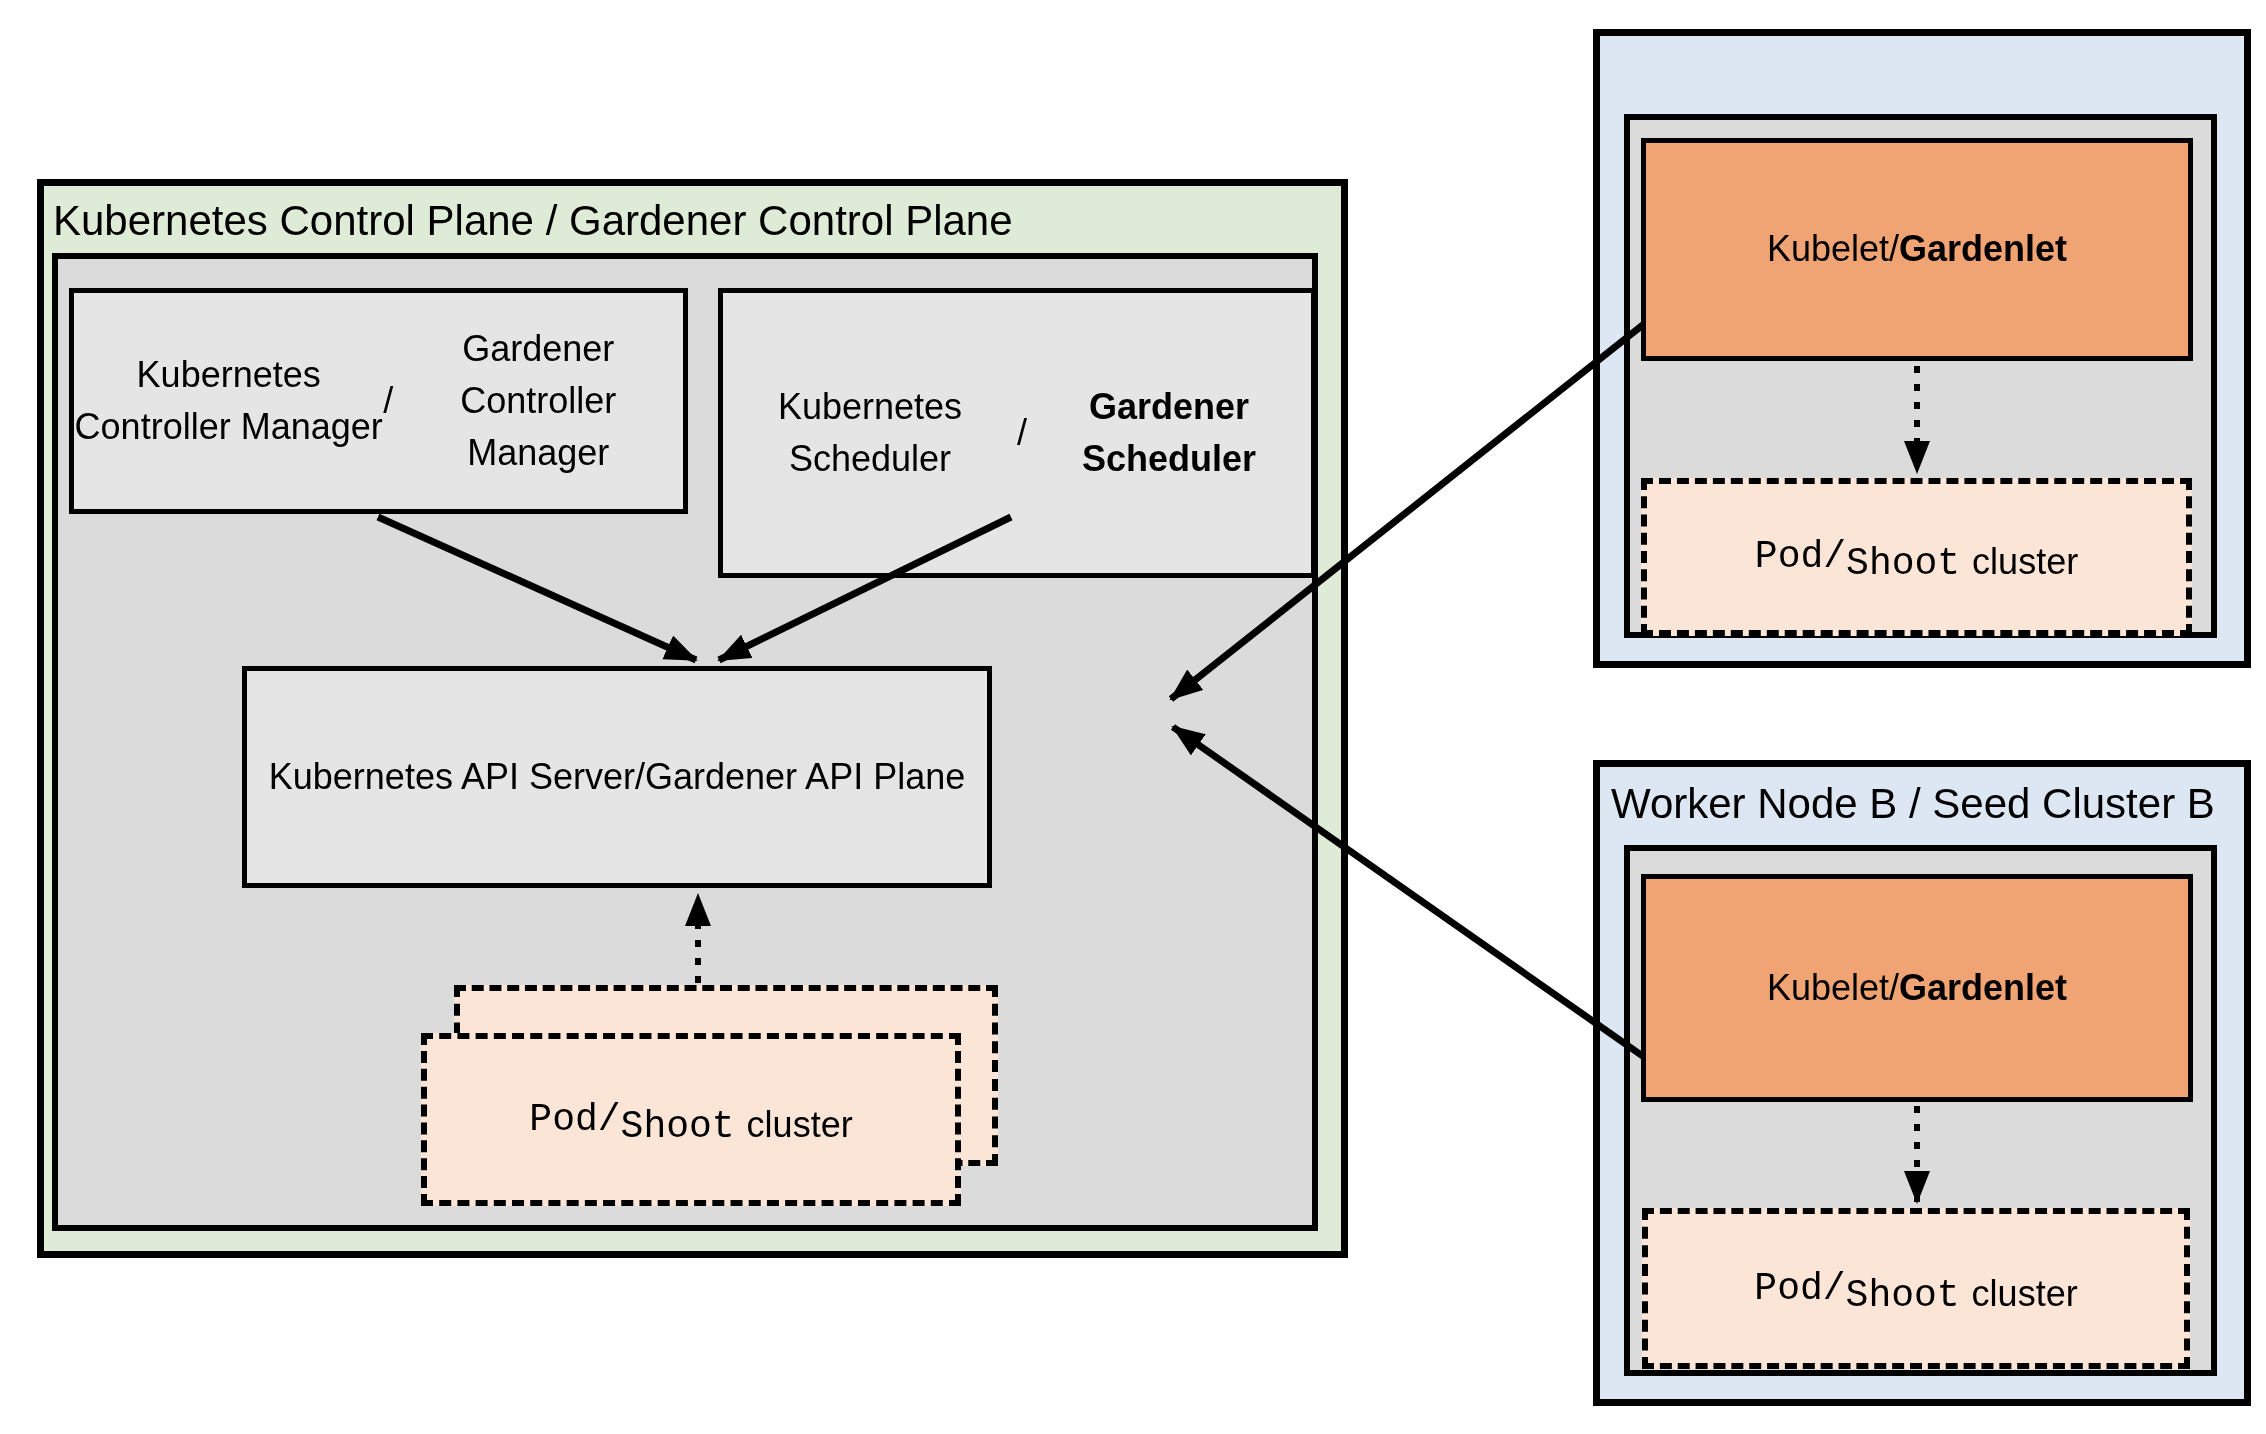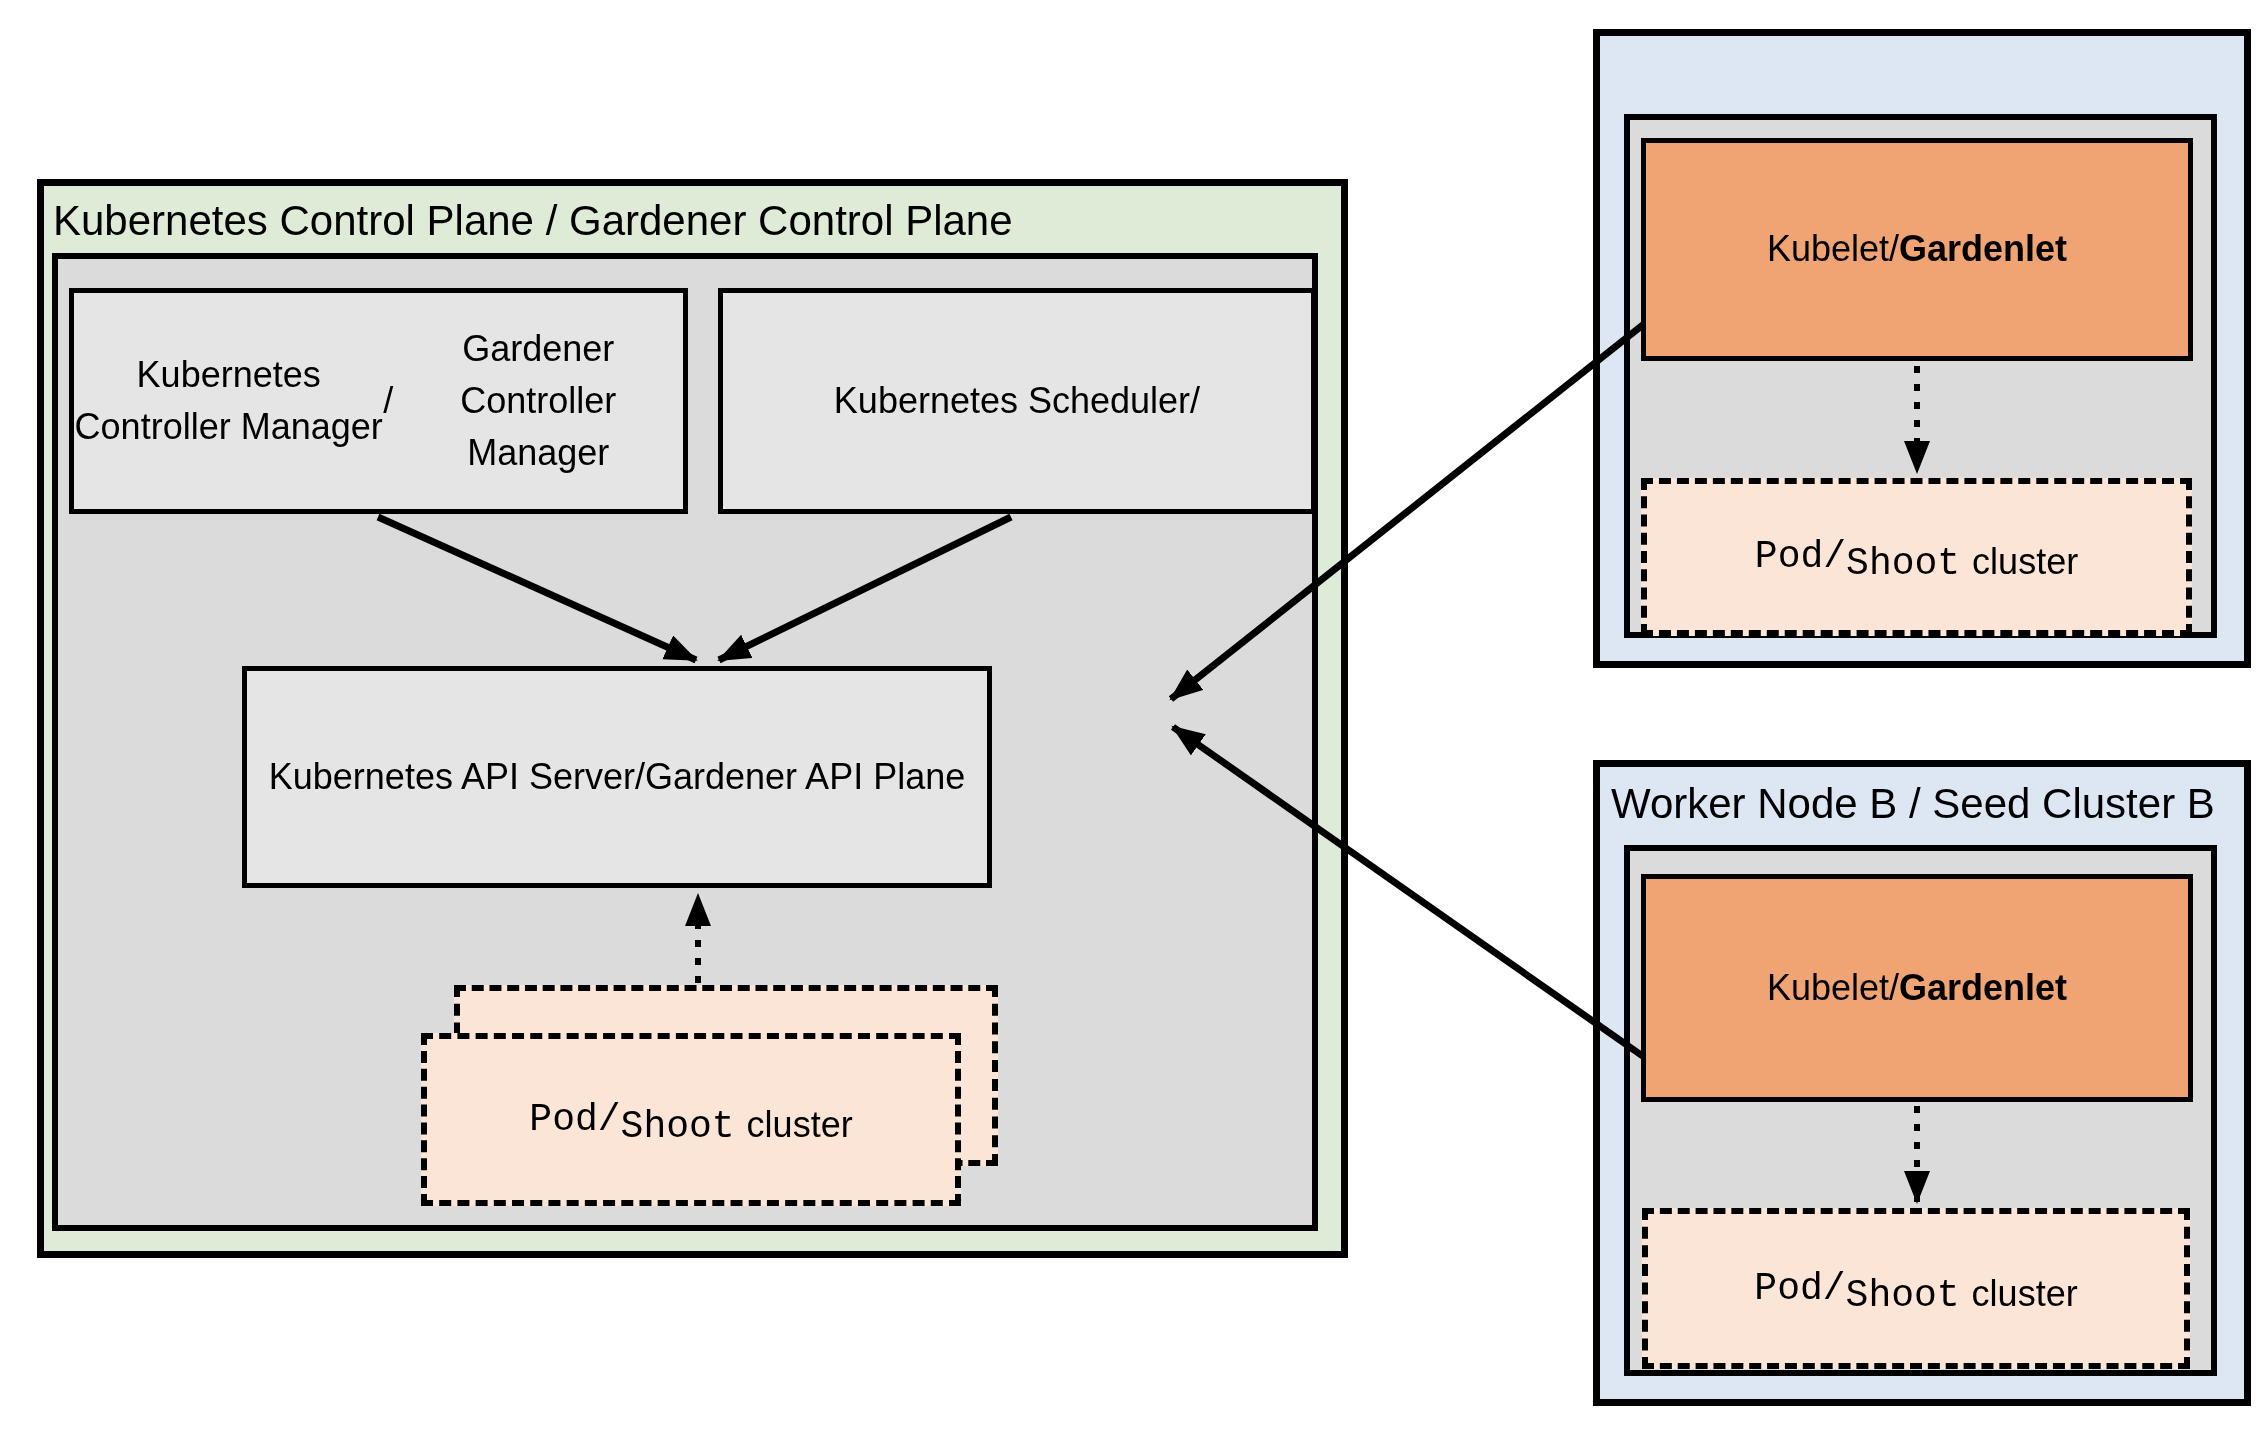--- a/index.html
+++ b/index.html
@@ -41,23 +41,24 @@
   <div class="abs title" style="left:53px;top:198px;">Kubernetes Control Plane / Gardener Control Plane</div>
 
   <div class="abs gray-inner" style="left:52px;top:253px;width:1266px;height:978px;"></div>
 
   <div class="abs box green-box" style="left:69px;top:288px;width:619px;height:226px;">
     <div>Kubernetes Controller Manager</div>
     <div>/</div>
     <div>Gardener Controller Manager</div>
   </div>
 
-  <div class="abs box green-box" style="left:718px;top:288px;width:598px;height:226px;justify-content:center;">
+  <div class="abs box green-box" style="left:718px;top:288px;width:598px;height:290px;justify-content:center;">
     <div>Kubernetes Scheduler</div>
     <div>/</div>
+    <div class="bold">Gardener Scheduler</div>
   </div>
 
   <div class="abs box green-box" style="left:242px;top:666px;width:750px;height:222px;">
     <div>Kubernetes API Server</div>
     <div>/</div>
     <div>Gardener API Plane</div>
   </div>
 
   <div class="abs peach-dashed" style="left:454px;top:985px;width:544px;height:181px;"></div>
   <div class="abs box peach-dashed mono" style="left:421px;top:1033px;width:540px;height:173px;line-height:1.35;">

